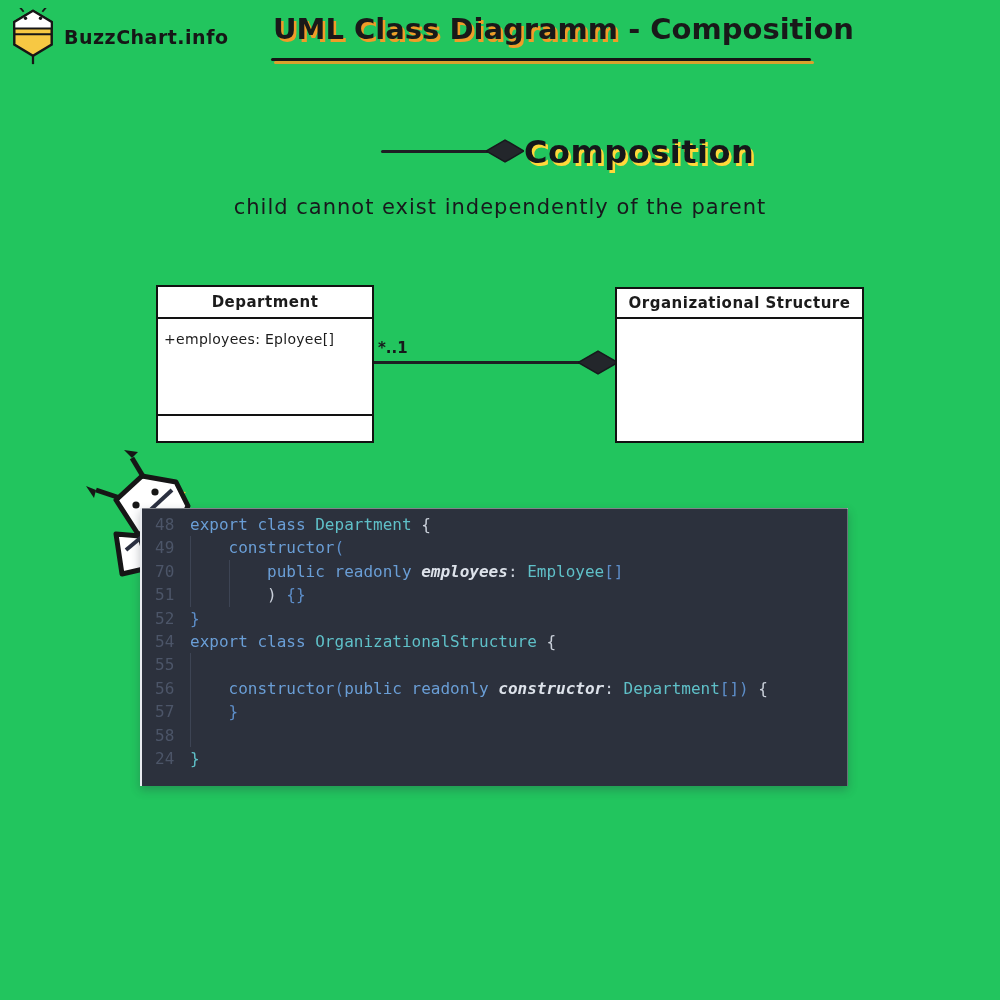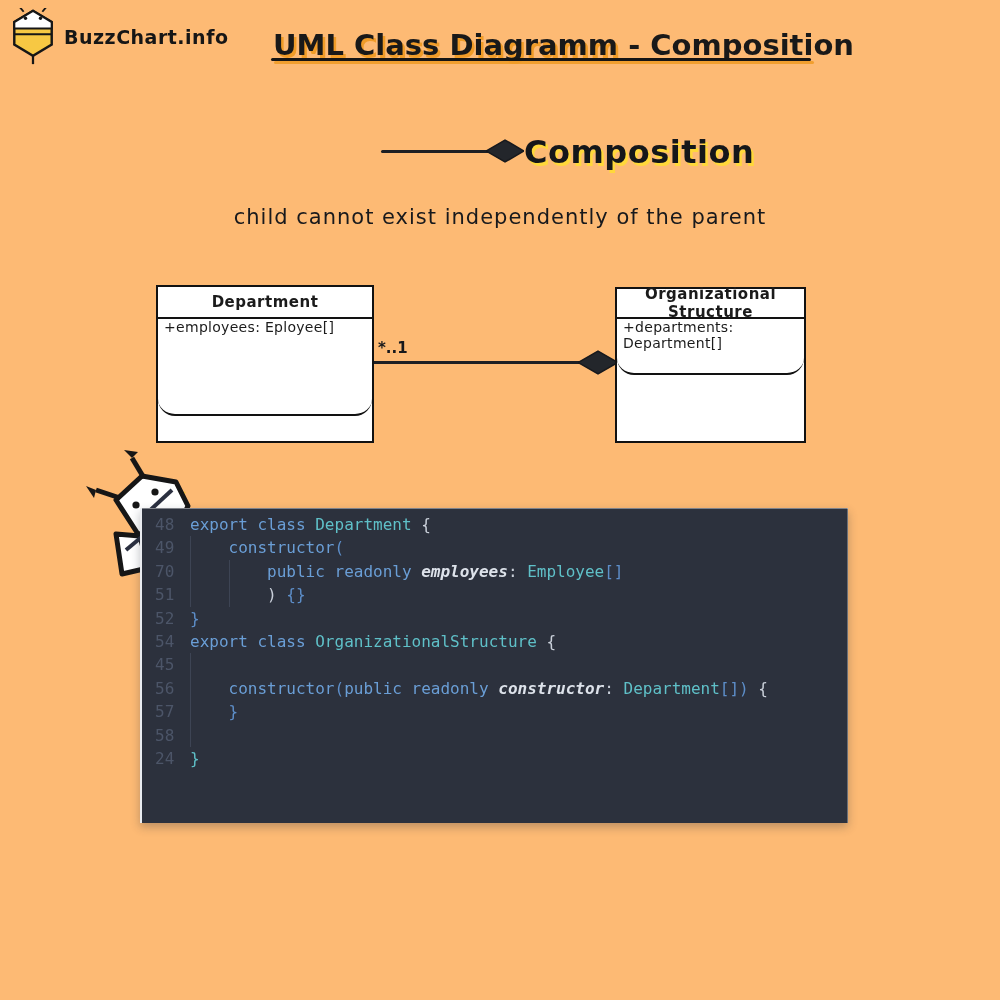--- a/index.html
+++ b/index.html
@@ -1,66 +1,66 @@
 <!DOCTYPE html>
 <html><head>
 <meta charset="utf-8">
 <style>
   * { margin:0; padding:0; box-sizing:border-box; }
   html,body { background:#ffffff; }
   .canvas {
-    position:relative; width:1000px; height:1000px; background:#fdba74;
+    position:relative; width:1000px; height:1000px; background:#22c55e;
     font-family:"DejaVu Sans", sans-serif; color:#1b1b1b; overflow:hidden;
   }
 
   
   .brand { position:absolute; left:8px; top:8px; display:flex; align-items:center; gap:6px; }
   .brand-name { font-size:19px; font-weight:bold; letter-spacing:0.5px; color:#161616; }
 
   
-  .title { position:absolute; left:273px; top:28px; white-space:nowrap;
+  .title { position:absolute; left:273px; top:12px; white-space:nowrap;
            font-size:29px; font-weight:bold; color:#191919; }
   .title .hl { text-shadow:2.5px 2.5px 0 #f09c28; }
   .underline { position:absolute; left:271px; top:58px; width:540px; height:3px;
                background:#151515; box-shadow:3px 3px 0 rgba(240,156,40,.9); border-radius:2px; }
 
   
   .legend-line { position:absolute; left:381px; top:150px; width:110px; height:3px; background:#1d1f23; border-radius:2px; }
   .legend-diamond { position:absolute; left:486px; top:139px; }
   .legend-label { position:absolute; left:524px; top:133px; font-size:32px; font-weight:bold;
                   color:#15171a; text-shadow:2.5px 2.5px 0 #ffd83a; letter-spacing:0.5px; }
 
   
-  .subtitle { position:absolute; left:0; top:205px; width:1000px; text-align:center;
+  .subtitle { position:absolute; left:0; top:195px; width:1000px; text-align:center;
               font-size:21px; color:#18191c; letter-spacing:1px; }
 
   
   .uml-box { position:absolute; border:2.5px solid #121212; background:#ffffff; }
   .uml-dept { left:156px; top:285px; width:218px; height:158px; }
-  .uml-org  { left:615px; top:287px; width:191px; height:156px; }
+  .uml-org  { left:615px; top:287px; width:249px; height:156px; }
   .uml-title { text-align:center; font-size:15px; font-weight:bold; letter-spacing:0.5px;
                border-bottom:2.5px solid #121212; display:flex; align-items:center; justify-content:center; }
   .uml-dept .uml-title { height:32px; }
   .uml-org  .uml-title { height:30px; }
-  .uml-attrs { padding:0 6px 0 6px; font-size:14px; letter-spacing:0.3px;
-               border-bottom:2.5px solid #121212;border-radius:17px; }
+  .uml-attrs { padding:12px 6px 0 6px; font-size:14px; letter-spacing:0.3px;
+               border-bottom:2.5px solid #121212; }
   .uml-dept .uml-attrs { height:97px; }
   .uml-org  .uml-attrs { height:56px; }
   .uml-methods { flex:1; }
 
   .connector { position:absolute; left:374px; top:361px; width:210px; height:2.5px; background:#1d1f23; }
   .conn-diamond { position:absolute; left:578px; top:350px; }
   .multiplicity { position:absolute; left:378px; top:339px; font-size:15px; font-weight:bold; color:#17181b; }
 
   
   .doodle { position:absolute; left:86px; top:448px; z-index:1; }
 
   
   .code {
-    position:absolute; left:140px; top:508px; width:708px; height:315px; z-index:2;
+    position:absolute; left:140px; top:508px; width:708px; height:278px; z-index:2;
     background:#2c313d; overflow:hidden;
     font-family:"DejaVu Sans Mono", monospace; font-size:16px; line-height:23.4px;
     box-shadow: inset 2px 0 0 #e9ecf1, inset 0 1px 0 rgba(255,255,255,.4),
                 inset -1px 0 0 rgba(255,255,255,.3), 0 4px 9px rgba(40,45,60,.30);
     padding-top:5px;
   }
   .cl { display:flex; height:23.4px; }
   .ln { flex:0 0 50px; padding-left:15px; color:#4c5568; }
   .lc { white-space:pre; position:relative; }
   .g  { display:inline-block; width:4ch; height:23.4px; vertical-align:top;
@@ -110,21 +110,20 @@
   </div>
 
   <div class="connector"></div>
   <svg class="conn-diamond" width="40" height="25" viewBox="0 0 40 25">
     <polygon points="0,12.5 20,1 40,12.5 20,24" fill="#23262b" stroke="#17191d" stroke-width="1.5"></polygon>
   </svg>
   <div class="multiplicity">*..1</div>
 
   <div class="uml-box uml-org">
     <div class="uml-title">Organizational Structure</div>
-    <div class="uml-attrs">+departments: Department[]</div>
     <div class="uml-methods"></div>
   </div>
 
   <svg class="doodle" width="120" height="132" viewBox="0 0 120 132">
     <polygon points="64,40 100,44 80,66" fill="#f6c636"></polygon>
     <polygon points="30,52 56,28 90,34 102,58 90,82 52,86" fill="#ffffff" stroke="#161616" stroke-width="5" stroke-linejoin="round"></polygon>
     <line x1="58" y1="30" x2="46" y2="10" stroke="#161616" stroke-width="5"></line>
     <polygon points="46,10 38,2 52,4" fill="#161616"></polygon>
     <line x1="34" y1="50" x2="10" y2="42" stroke="#161616" stroke-width="5"></line>
     <polygon points="10,42 0,38 8,50" fill="#161616"></polygon>
@@ -155,21 +154,21 @@
         </div>
         <div class="cl">
           <span class="ln">52</span>
           <span class="lc"><span class="bb">}</span></span>
         </div>
         <div class="cl">
           <span class="ln">54</span>
           <span class="lc"><span class="k">export class </span><span class="t">OrganizationalStructure</span><span class="p"> {</span></span>
         </div>
         <div class="cl">
-          <span class="ln">45</span>
+          <span class="ln">55</span>
           <span class="lc"><span class="g"></span></span>
         </div>
         <div class="cl">
           <span class="ln">56</span>
           <span class="lc"><span class="g"></span><span class="k">constructor</span><span class="bb">(</span><span class="k">public readonly </span><span class="b">constructor</span><span class="p">: </span><span class="t">Department</span><span class="bb">[])</span><span class="p"> {</span></span>
         </div>
         <div class="cl">
           <span class="ln">57</span>
           <span class="lc"><span class="g"></span><span class="bb">}</span></span>
         </div>

